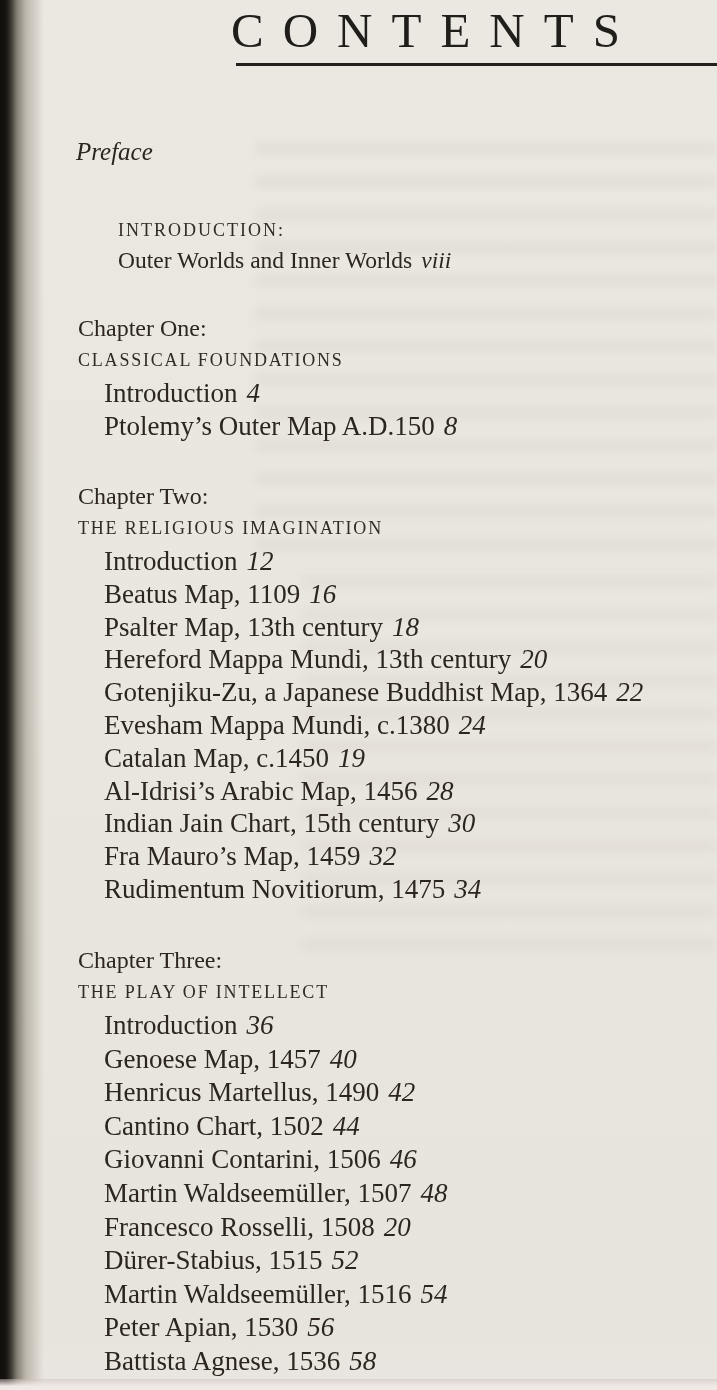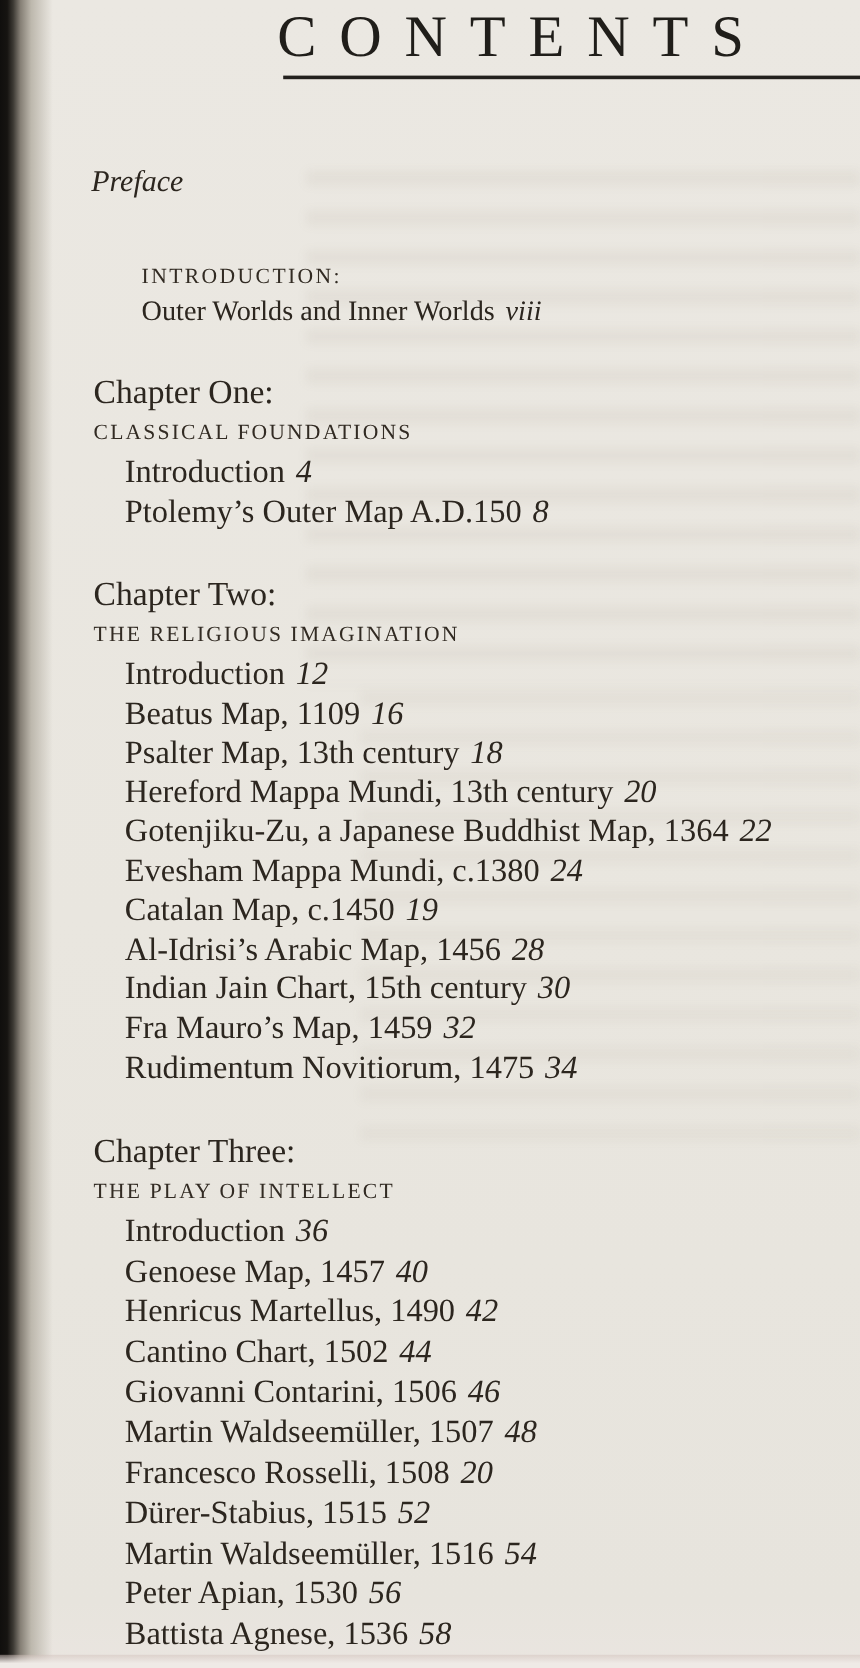--- a/index.html
+++ b/index.html
@@ -96,21 +96,21 @@
     line-height: 31px;
     margin-top: 2px;
     white-space: nowrap;
   }
   .chapters { position: absolute; inset: 0; }
   .chapter { position: absolute; left: 78px; }
   .chapter:nth-child(1) { top: 312px; }
   .chapter:nth-child(2) { top: 480px; }
   .chapter:nth-child(3) { top: 944px; }
   .chapter-label {
-    font-size: 28px;
+    font-size: 24px;
     line-height: 32px;
     white-space: nowrap;
   }
   .chapter-subtitle {
     font-size: 18px;
     letter-spacing: 1.8px;
     line-height: 31px;
     margin-top: 1px;
     color: #322b23;
     white-space: nowrap;

